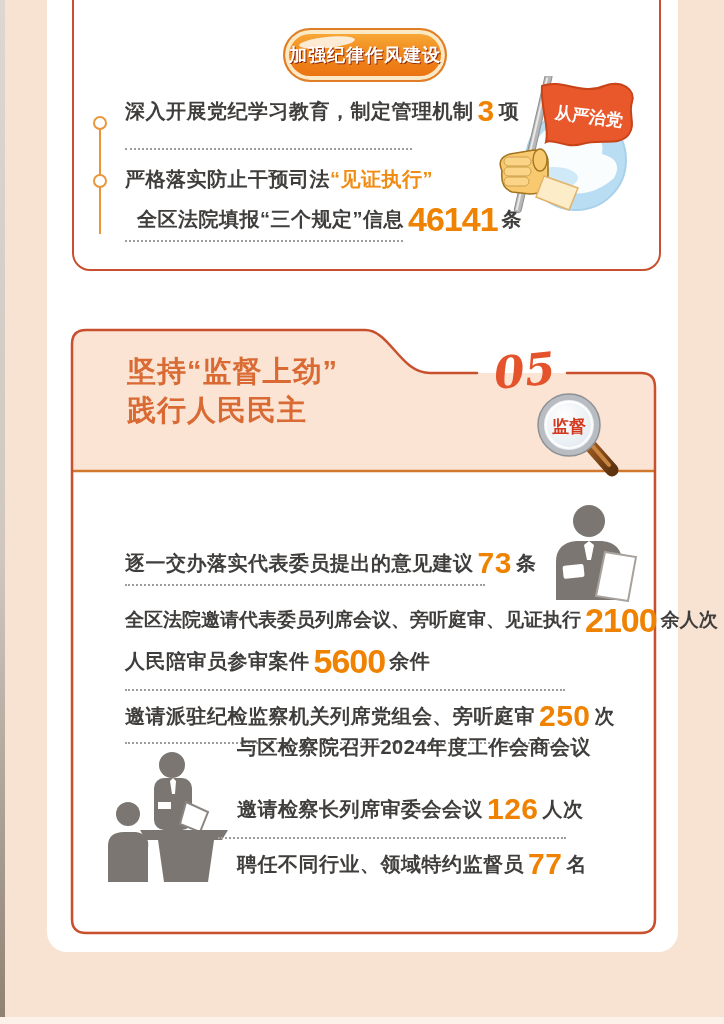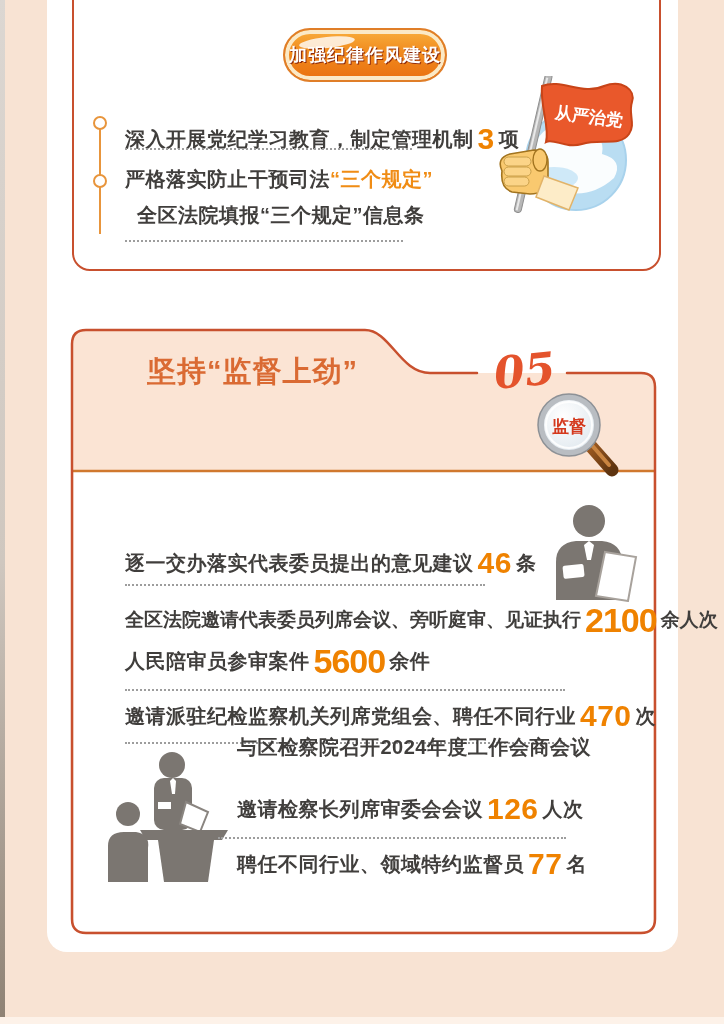--- a/index.html
+++ b/index.html
@@ -32,21 +32,21 @@
   .row{white-space:nowrap;display:flex;align-items:center;color:#403e3c;
        font-size:20px;font-weight:600;letter-spacing:.5px;}
   .row .num{color:#ef8200;font-weight:bold;font-size:30px;padding:0 4px;line-height:1;}
   .row .num.lg{font-size:34px;letter-spacing:-1px;}
   .row .acc{color:#f08c14;}
   .row.tight{font-size:19px;letter-spacing:0;align-items:center;}
   .dots{border-top:2px dotted #9d9d9d;height:0;}
 
   
   .sec-title{left:127px;top:352px;color:#da6a33;font-size:29px;font-weight:800;
-             line-height:39px;letter-spacing:1px;margin-left:20px;}
+             line-height:39px;letter-spacing:1px;}
   .sec-num{left:494px;top:345px;color:#e4532c;font-size:44px;font-weight:bold;
            font-style:italic;font-family:"DejaVu Serif",serif;transform:rotate(-6deg);}
 
   svg text{font-family:"Liberation Sans",sans-serif;}
 </style>
 </head>
 <body>
 
 <div id="stage">
 
@@ -57,33 +57,34 @@
   <div class="abs" id="card1"></div>
 
   <div class="abs badge">
     <span>加强纪律作风建设</span>
   </div>
 
   <div class="abs tl-line"></div>
   <div class="abs tl-dot" id="dot1"></div>
   <div class="abs tl-dot" id="dot2"></div>
 
-  <div class="abs row" style="left:125px;top:124px">
+  <div class="abs row" style="left:125px;top:96px">
     <span>深入开展党纪学习教育，制定管理机制</span>
     <span class="num">3</span>
     <span>项</span>
   </div>
   <div class="abs dots" style="left:125px;top:148px;width:287px"></div>
 
   <div class="abs row" style="left:125px;top:166px">
     <span>严格落实防止干预司法</span>
-    <span class="acc">“三个规定”</span>
+    <span class="acc">“见证执行”</span>
   </div>
   <div class="abs row" style="left:137px;top:202px">
     <span>全区法院填报“三个规定”信息</span>
+    <span class="num lg">46141</span>
     <span>条</span>
   </div>
   <div class="abs dots" style="left:125px;top:240px;width:278px"></div>
 
   <svg class="abs" style="left:482px;top:76px" width="172" height="138" viewBox="0 0 172 138">
     <circle cx="94" cy="84" r="50" fill="#b9ddf2"></circle>
     <path d="M 56,62 Q 72,40 98,50 Q 124,58 120,78 Q 142,84 132,102 Q 110,122 82,116 Q 52,110 50,88 Q 47,72 56,62 Z" fill="#ffffff" opacity="0.92"></path>
     <ellipse cx="72" cy="102" rx="24" ry="11" fill="#cfe9f8"></ellipse>
     <circle cx="94" cy="84" r="50" fill="none" stroke="#a8d2ec" stroke-width="2"></circle>
     <g transform="rotate(13 50 70)">
@@ -104,20 +105,21 @@
 
   <svg class="abs" style="left:60px;top:318px" width="605" height="625" viewBox="0 0 605 625">
     <path d="M 26,12 H 305 C 330,12 340,55 370,55 H 581 Q 595,55 595,69 V 601 Q 595,615 581,615 H 26 Q 12,615 12,601 V 26 Q 12,12 26,12 Z" fill="#fbe4d4"></path>
     <rect x="13.5" y="154" width="580" height="459.5" fill="#ffffff"></rect>
     <line x1="13" y1="153" x2="594" y2="153" stroke="#d0782e" stroke-width="2.5"></line>
     <path d="M 417,55 H 370 C 340,55 330,12 305,12 H 26 Q 12,12 12,26 V 601 Q 12,615 26,615 H 581 Q 595,615 595,601 V 69 Q 595,55 581,55 H 507" fill="none" stroke="#c8502e" stroke-width="2.5" stroke-linecap="round"></path>
   </svg>
 
   <div class="abs sec-title">
     <div>坚持“监督上劲”</div>
+    <div>践行人民民主</div>
   </div>
   <div class="abs sec-num">05</div>
 
   <svg class="abs" style="left:531px;top:391px" width="96" height="95" viewBox="0 0 96 95">
     <defs>
       <radialGradient id="lens" cx="40%" cy="35%" r="75%">
         <stop offset="0%" stop-color="#ffffff"></stop>
           <stop offset="100%" stop-color="#dde6ed"></stop>
       </radialGradient>
       <linearGradient id="handle" x1="0" y1="0" x2="1" y2="1">
@@ -128,21 +130,21 @@
     <line x1="58" y1="53" x2="81" y2="79" stroke="url(#handle)" stroke-width="13" stroke-linecap="round"></line>
     <line x1="59" y1="52" x2="78" y2="74" stroke="#c98440" stroke-width="4" stroke-linecap="round"></line>
     <circle cx="38" cy="34" r="28" fill="url(#lens)" stroke="#b9bdc2" stroke-width="6"></circle>
     <circle cx="38" cy="34" r="31" fill="none" stroke="#8d9196" stroke-width="1.5"></circle>
     <circle cx="38" cy="34" r="23" fill="none" stroke="#ffffff" stroke-width="2" opacity="0.85"></circle>
     <text x="38" y="41" text-anchor="middle" font-size="17" font-weight="bold" fill="#d4381c">监督</text>
   </svg>
 
   <div class="abs row" style="left:125px;top:548px">
     <span>逐一交办落实代表委员提出的意见建议</span>
-    <span class="num">46</span>
+    <span class="num">73</span>
     <span>条</span>
   </div>
 
   <svg class="abs" style="left:543px;top:502px" width="100" height="100" viewBox="0 0 100 100">
     <circle cx="46" cy="19" r="16" fill="#7b7671"></circle>
     <path d="M 13,98 L 13,60 Q 13,41 33,39 L 59,39 Q 79,41 79,60 L 79,98 Z" fill="#7b7671"></path>
     <polygon points="46,39 41,43 44,58 48,58 51,43" fill="#ffffff"></polygon>
     <rect x="20" y="63" width="21" height="13" rx="2" fill="#ffffff" transform="rotate(-6 30 69)"></rect>
     <polygon points="62,50 93,55 85,99 53,94" fill="#ffffff" stroke="#a8a29c" stroke-width="2"></polygon>
   </svg>
@@ -156,22 +158,22 @@
   </div>
   <div class="abs row" style="left:125px;top:644px">
     <span>人民陪审员参审案件</span>
     <span class="num lg">5600</span>
     <span>余件</span>
   </div>
 
   <div class="abs dots" style="left:125px;top:689px;width:440px"></div>
 
   <div class="abs row" style="left:125px;top:701px">
-    <span>邀请派驻纪检监察机关列席党组会、聘任不同行业</span>
-    <span class="num">470</span>
+    <span>邀请派驻纪检监察机关列席党组会、旁听庭审</span>
+    <span class="num">250</span>
     <span>次</span>
   </div>
 
   <div class="abs dots" style="left:125px;top:742px;width:440px"></div>
 
   <svg class="abs" style="left:102px;top:750px" width="132" height="132" viewBox="0 0 132 132">
     <circle cx="70" cy="15" r="13" fill="#7b7671"></circle>
     <rect x="52" y="28" width="38" height="52" rx="10" fill="#7b7671"></rect>
     <polygon points="71,28 68,31 70,44 73,44 74,31" fill="#ffffff"></polygon>
     <rect x="56" y="52" width="13" height="7" fill="#ffffff"></rect>

